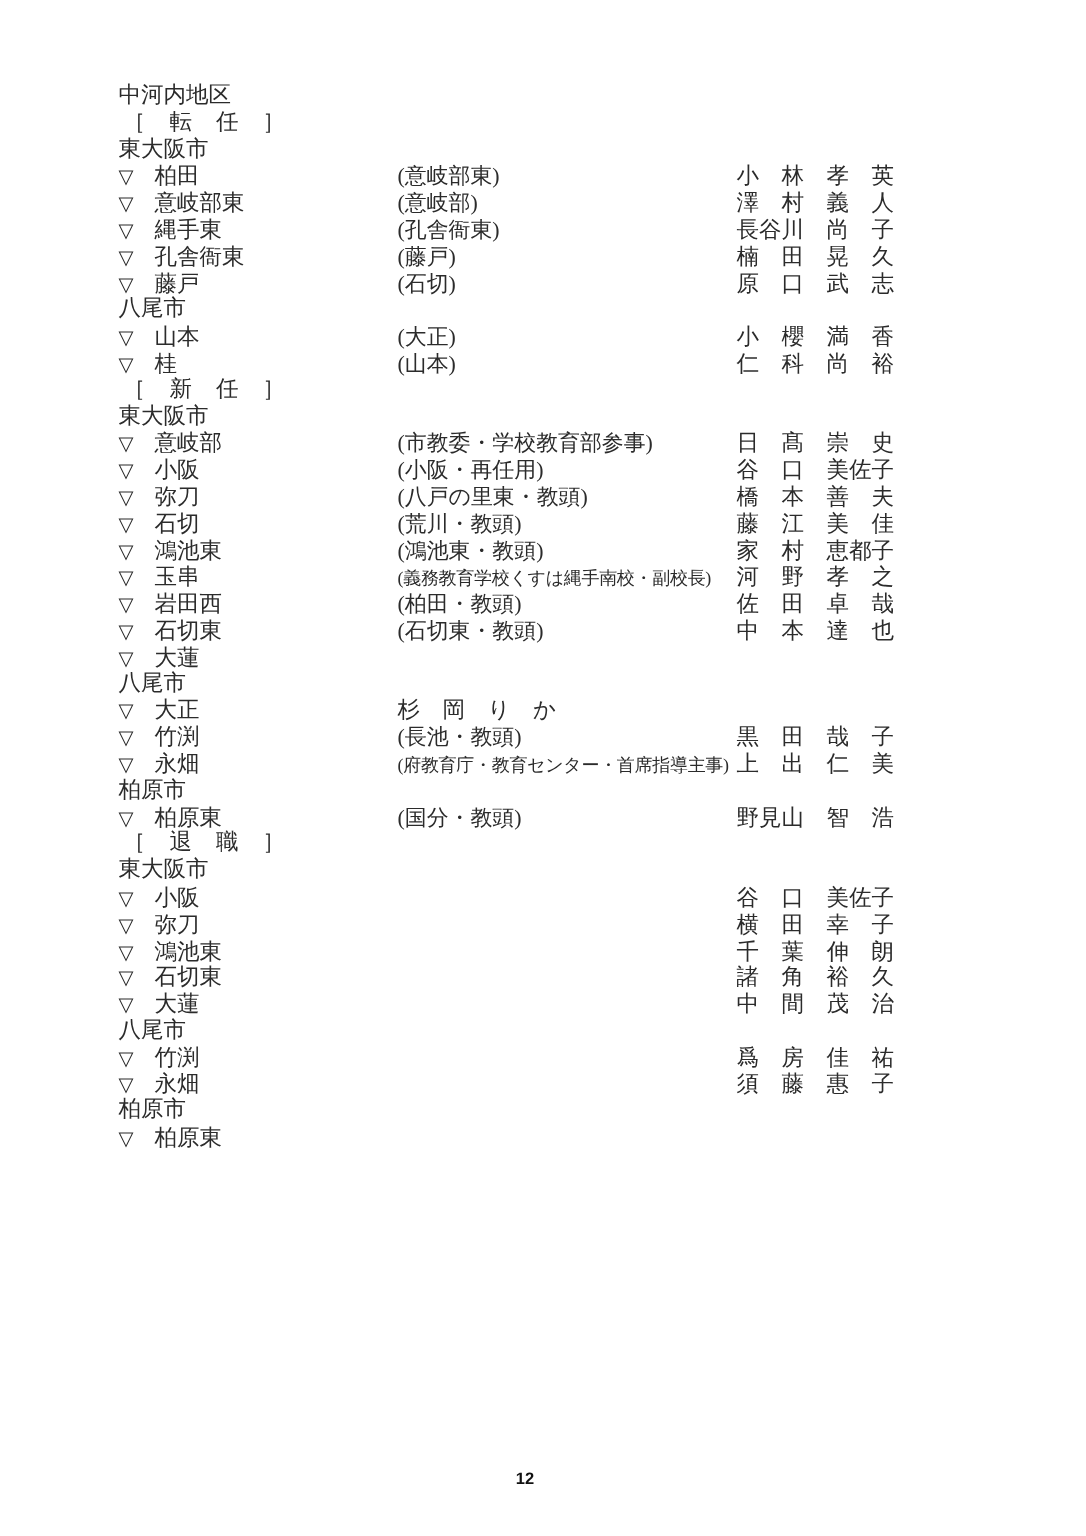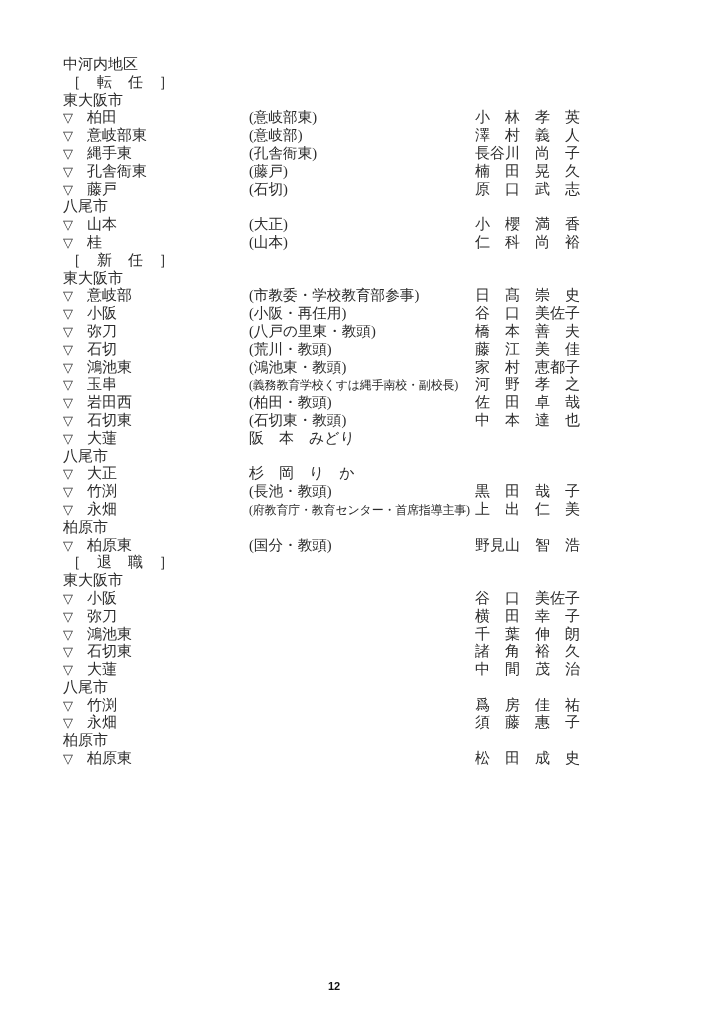--- a/index.html
+++ b/index.html
@@ -8,20 +8,21 @@
     background: #ffffff;
   }
   .page {
     position: relative;
     width: 668px;
     height: 1024px;
     background: #ffffff;
     overflow: hidden;
     font-family: "Liberation Serif", "DejaVu Serif", serif;
     color: #2b2b2b;
+    margin-left: 16px;
   }
   .content {
     position: absolute;
     top: 56px;
     left: 63px;
     right: 30px;
     font-size: 15px;
     line-height: 17.8px;
   }
   .line {
@@ -168,21 +169,20 @@
           </div>
           <div class="row">
             <span class="marker">▽</span>
             <span class="school">石切東</span>
             <span class="prev">(石切東・教頭)</span>
             <span class="person">中　本　達　也</span>
           </div>
           <div class="row">
             <span class="marker">▽</span>
             <span class="school">大蓮</span>
-            <span class="person">阪　本　みどり</span>
           </div>
           <div class="line city-header">八尾市</div>
           <div class="row">
             <span class="marker">▽</span>
             <span class="school">大正</span>
             <span class="person">杉　岡　り　か</span>
           </div>
           <div class="row">
             <span class="marker">▽</span>
             <span class="school">竹渕</span>
@@ -247,19 +247,18 @@
             <span class="marker">▽</span>
             <span class="school">永畑</span>
             <span class="prev"></span>
             <span class="person">須　藤　惠　子</span>
           </div>
           <div class="line city-header">柏原市</div>
           <div class="row">
             <span class="marker">▽</span>
             <span class="school">柏原東</span>
             <span class="prev"></span>
-            <span class="person">松　田　成　史</span>
           </div>
         </div>
       </div>
   </div>
   <div class="page-number">12</div>
 </div>
 
 </body></html>

